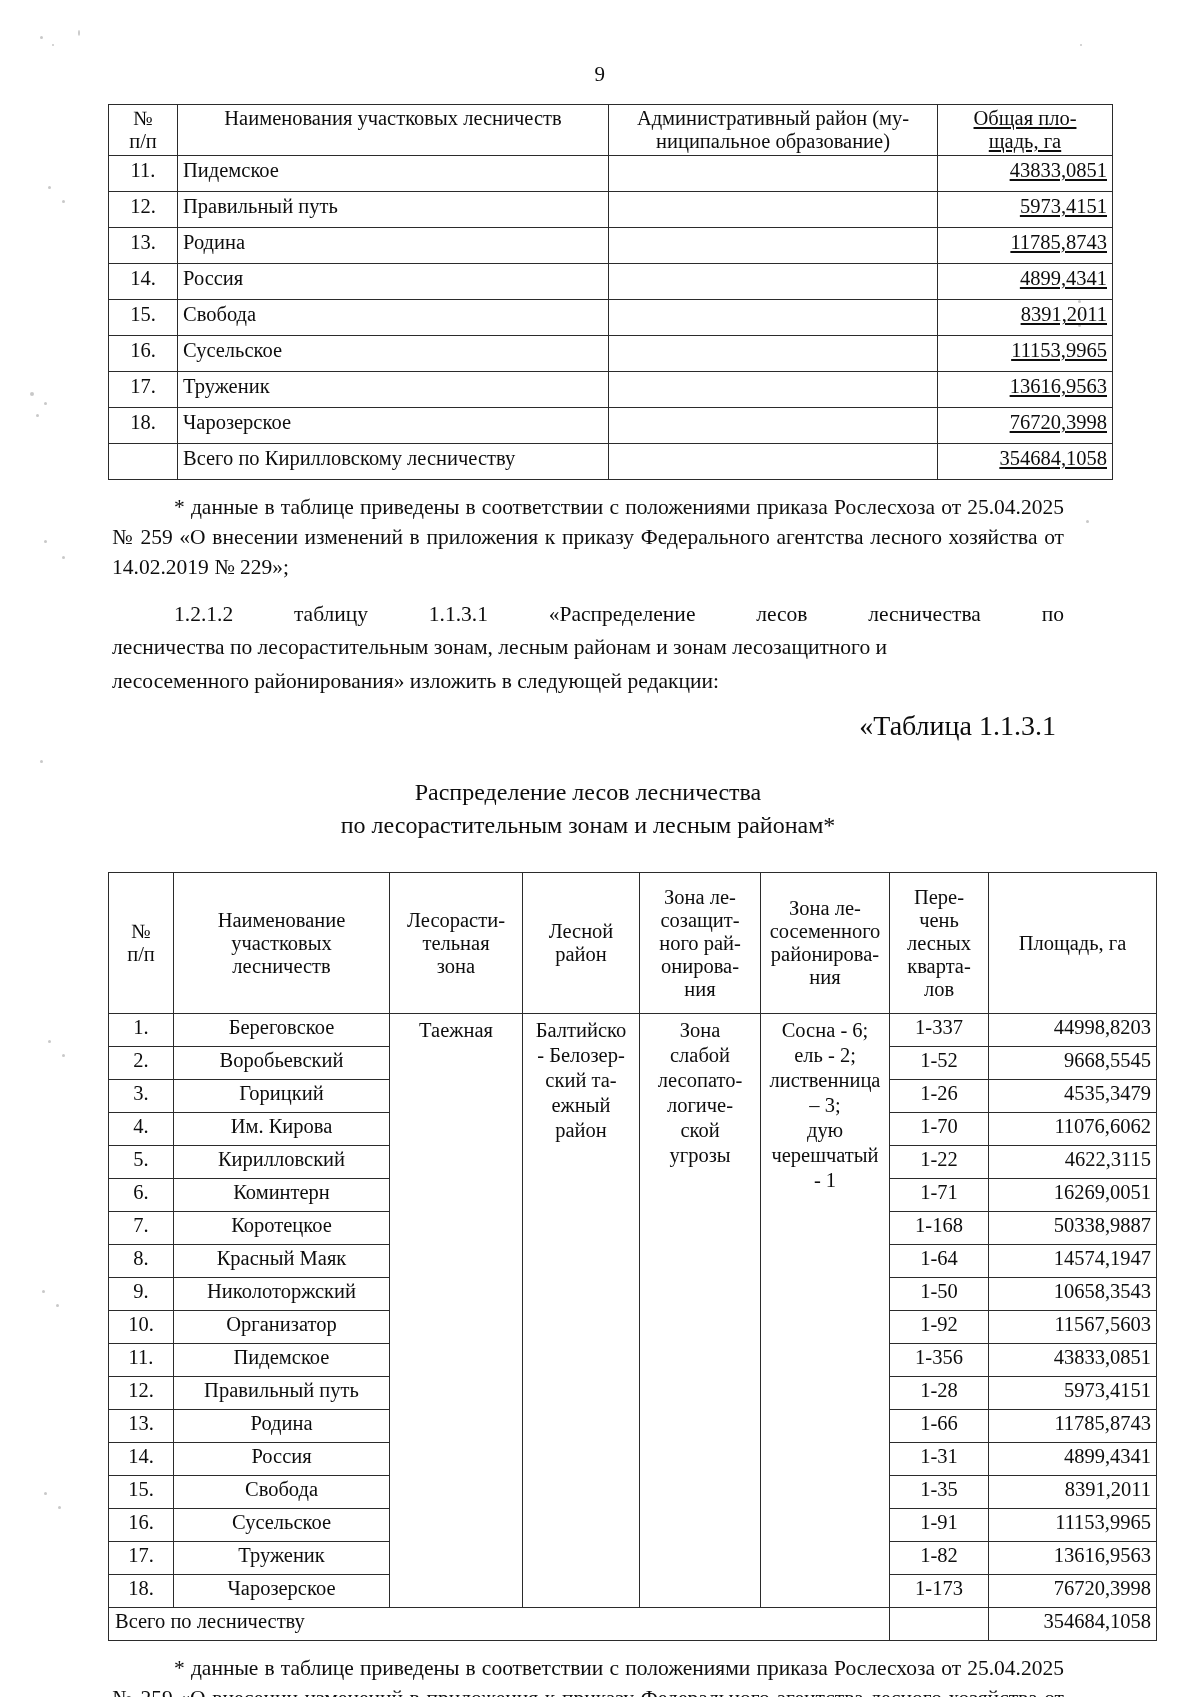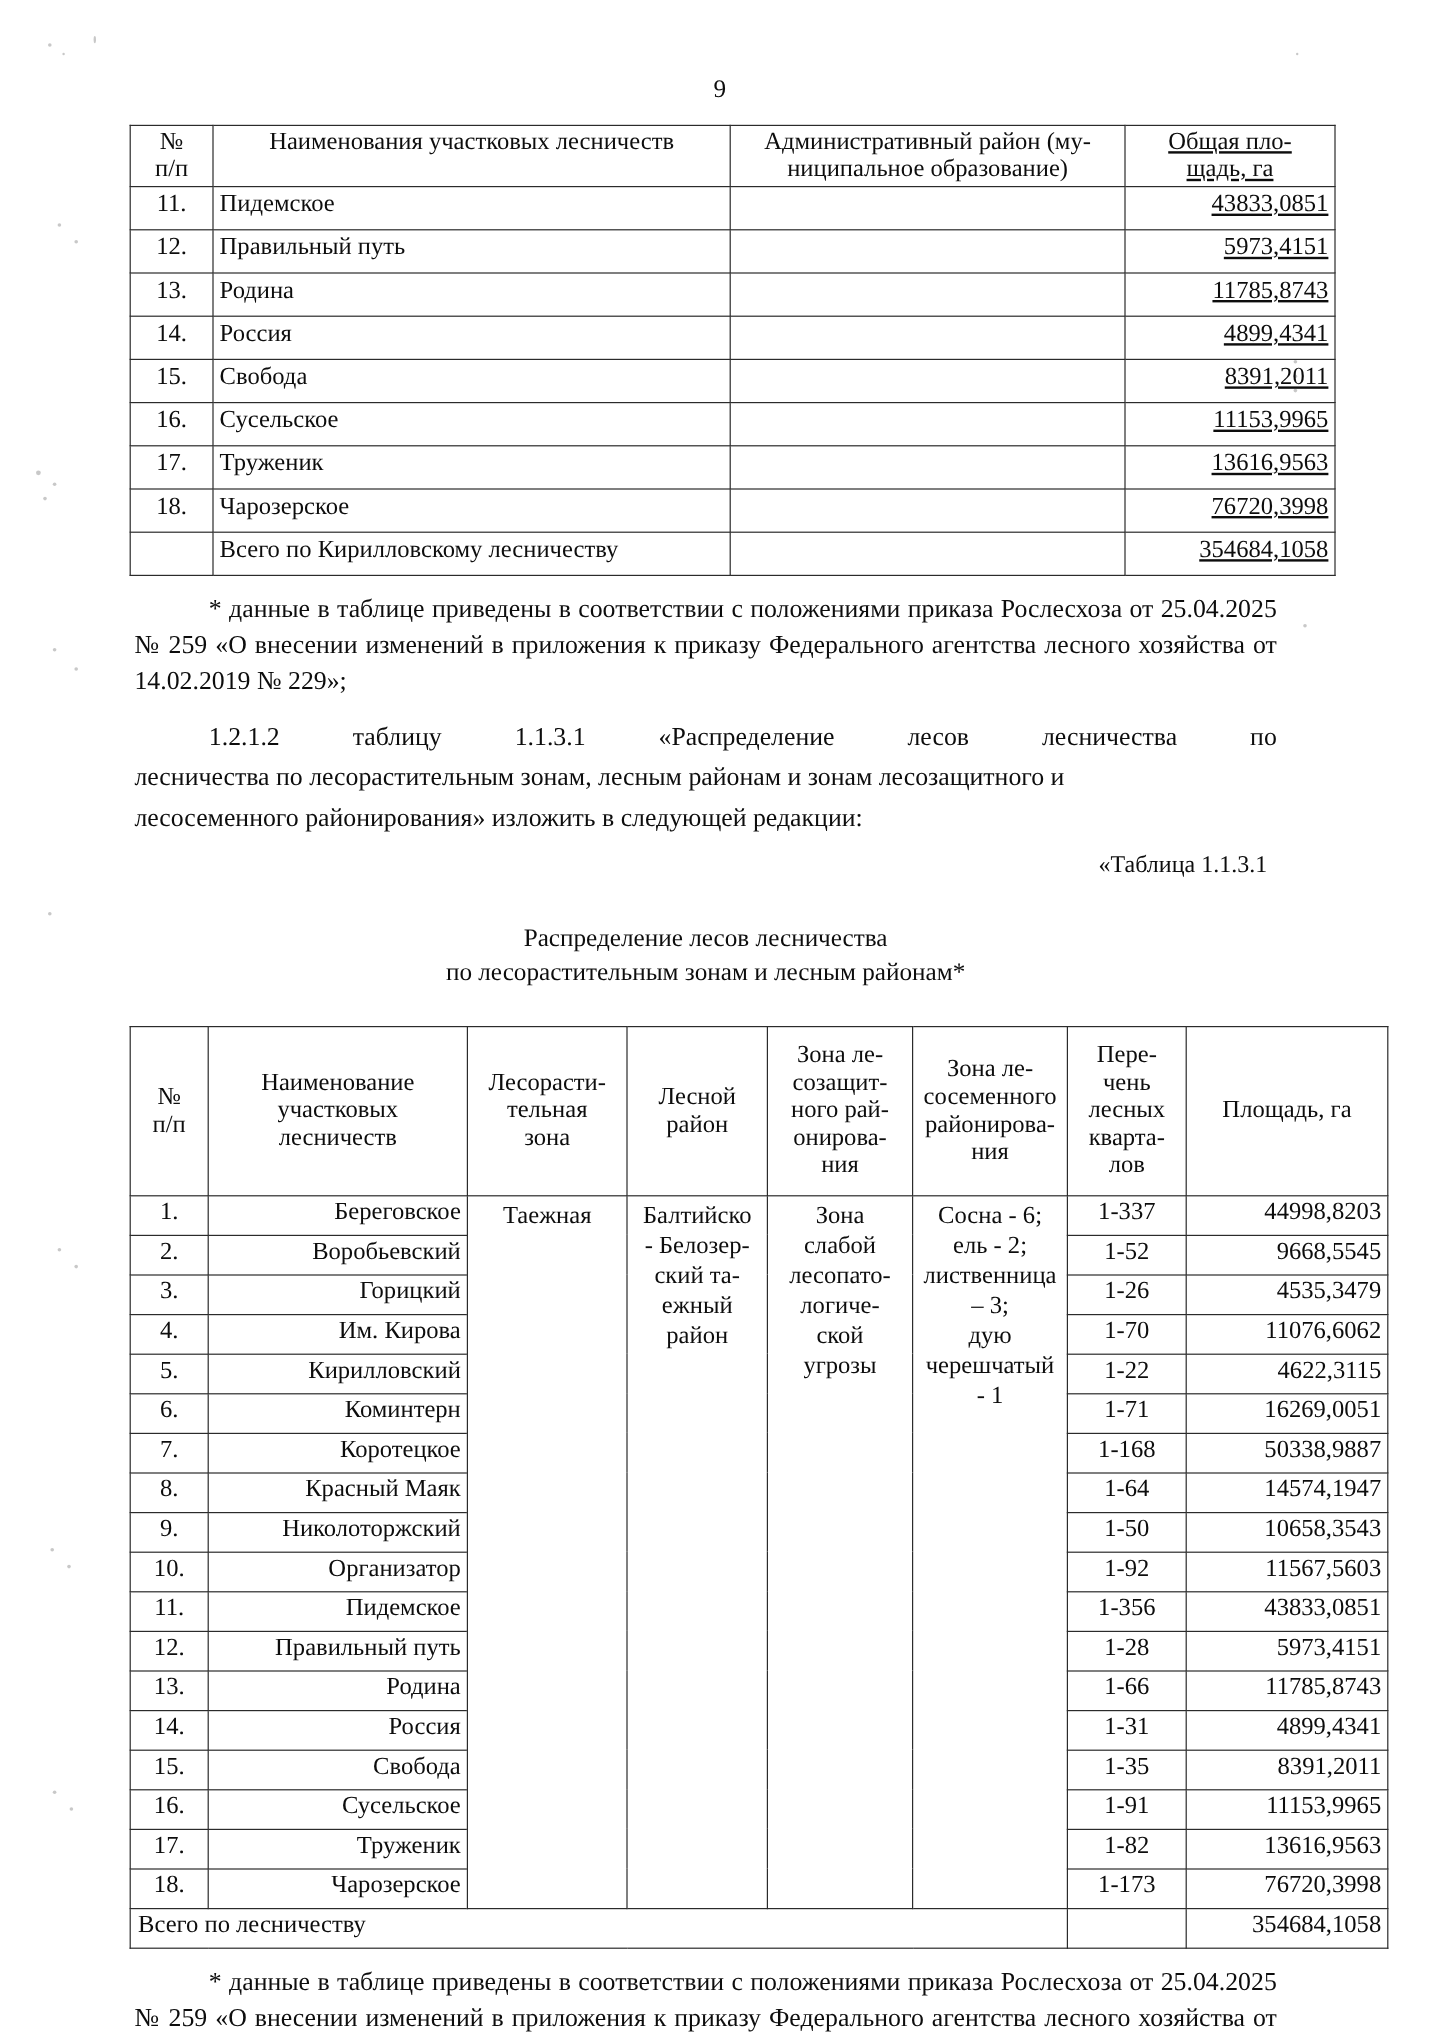--- a/index.html
+++ b/index.html
@@ -72,21 +72,21 @@
 
   .hdr { text-align: center; vertical-align: middle; }
 
   .t1 .row-cell { padding-top: 3px; padding-bottom: 3px; }
 
   
   .t2 { font-size: 20px; }
   .t2 td, .t2 th { padding: 1px 4px; }
   .t2 .r { height: 33px; }
   .k-num   { width: 54px;  text-align: center; }
-  .k-name  { width: 205px; text-align: right; }
+  .k-name  { width: 205px; text-align: center; }
   .k-zone  { width: 122px; text-align: center; }
   .k-reg   { width: 106px; text-align: center; }
   .k-lzr   { width: 110px; text-align: center; }
   .k-lsr   { width: 118px; text-align: center; }
   .k-kv    { width: 88px;  text-align: center; }
   .k-area  { width: 157px; text-align: right; padding-right: 8px; }
 
   .t2 .hdrcell {
     text-align: center;
     vertical-align: middle;
@@ -110,27 +110,27 @@
     text-indent: 62px;
   }
   p.spaced {
     text-align: justify;
     text-align-last: justify;
   }
   .gap-sm { height: 9px; }
 
   p.right {
     margin: 0;
-    font-size: 20px;
+    font-size: 28px;
     text-align: right;
     padding-right: 12px;
   }
   p.center {
     margin: 0;
-    font-size: 21px;
+    font-size: 24px;
     text-align: center;
     line-height: 1.38;
   }
 </style>
 </head>
 <body>
 
 <div class="page">
 
   <div class="speck" style="left:40px;  top:36px;  width:3px; height:3px;"></div>

